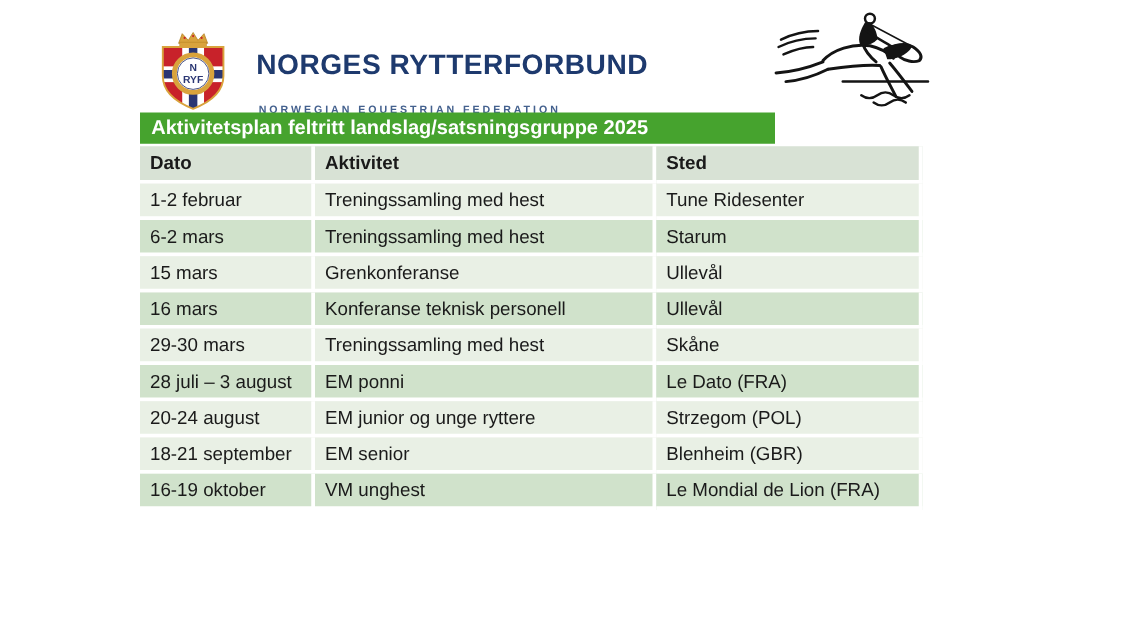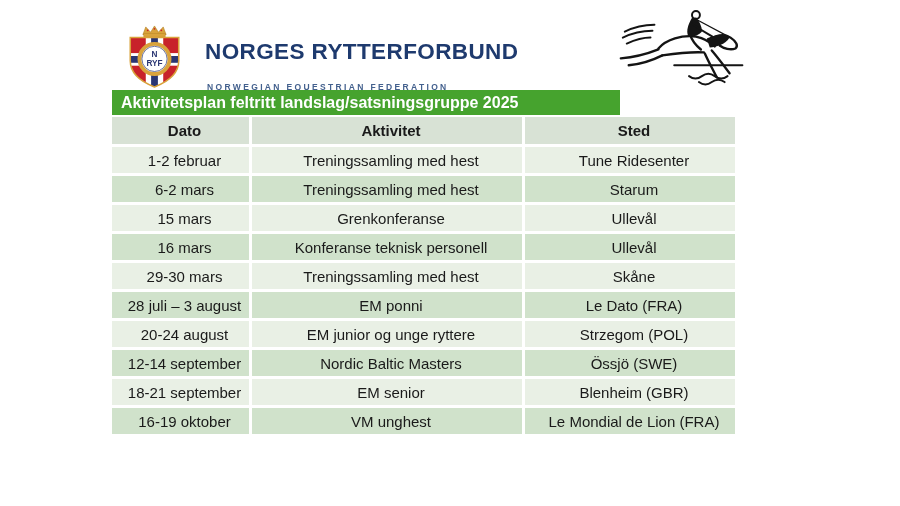--- a/index.html
+++ b/index.html
@@ -28,21 +28,21 @@
   
   .banner{position:absolute;left:112px;top:90px;width:508px;height:25px;
     background:var(--banner-green);color:#ffffff;font-weight:700;font-size:16px;
     line-height:25px;padding-left:9px;white-space:nowrap;}
 
   
   .tablewrap{position:absolute;left:112px;top:117px;width:626px;}
   table{border-collapse:separate;border-spacing:0;table-layout:fixed;width:626px;
     font-size:15px;color:var(--cell-text);}
   th,td{border-right:3px solid #ffffff;border-bottom:3px solid #ffffff;
-    padding:0 0 0 8px;text-align:center;vertical-align:middle;overflow:hidden;white-space:nowrap;}
+    padding:0 0 0 8px;text-align:left;vertical-align:middle;overflow:hidden;white-space:nowrap;}
   th{height:30px;font-weight:700;background:var(--header-row-bg);}
   td{height:29px;font-weight:400;}
   tr.light td{background:var(--row-light);}
   tr.dark td{background:var(--row-dark);}
 </style>
 </head>
 <body>
 
 <div class="page">
 
@@ -153,25 +153,20 @@
           <tr class="dark">
             <td>28 juli – 3 august</td>
             <td>EM ponni</td>
             <td>Le Dato (FRA)</td>
           </tr>
           <tr class="light">
             <td>20-24 august</td>
             <td>EM junior og unge ryttere</td>
             <td>Strzegom (POL)</td>
           </tr>
-          <tr class="dark">
-            <td>12-14 september</td>
-            <td>Nordic Baltic Masters</td>
-            <td>Össjö (SWE)</td>
-          </tr>
           <tr class="light">
             <td>18-21 september</td>
             <td>EM senior</td>
             <td>Blenheim (GBR)</td>
           </tr>
           <tr class="dark">
             <td>16-19 oktober</td>
             <td>VM unghest</td>
             <td>Le Mondial de Lion (FRA)</td>
           </tr>

